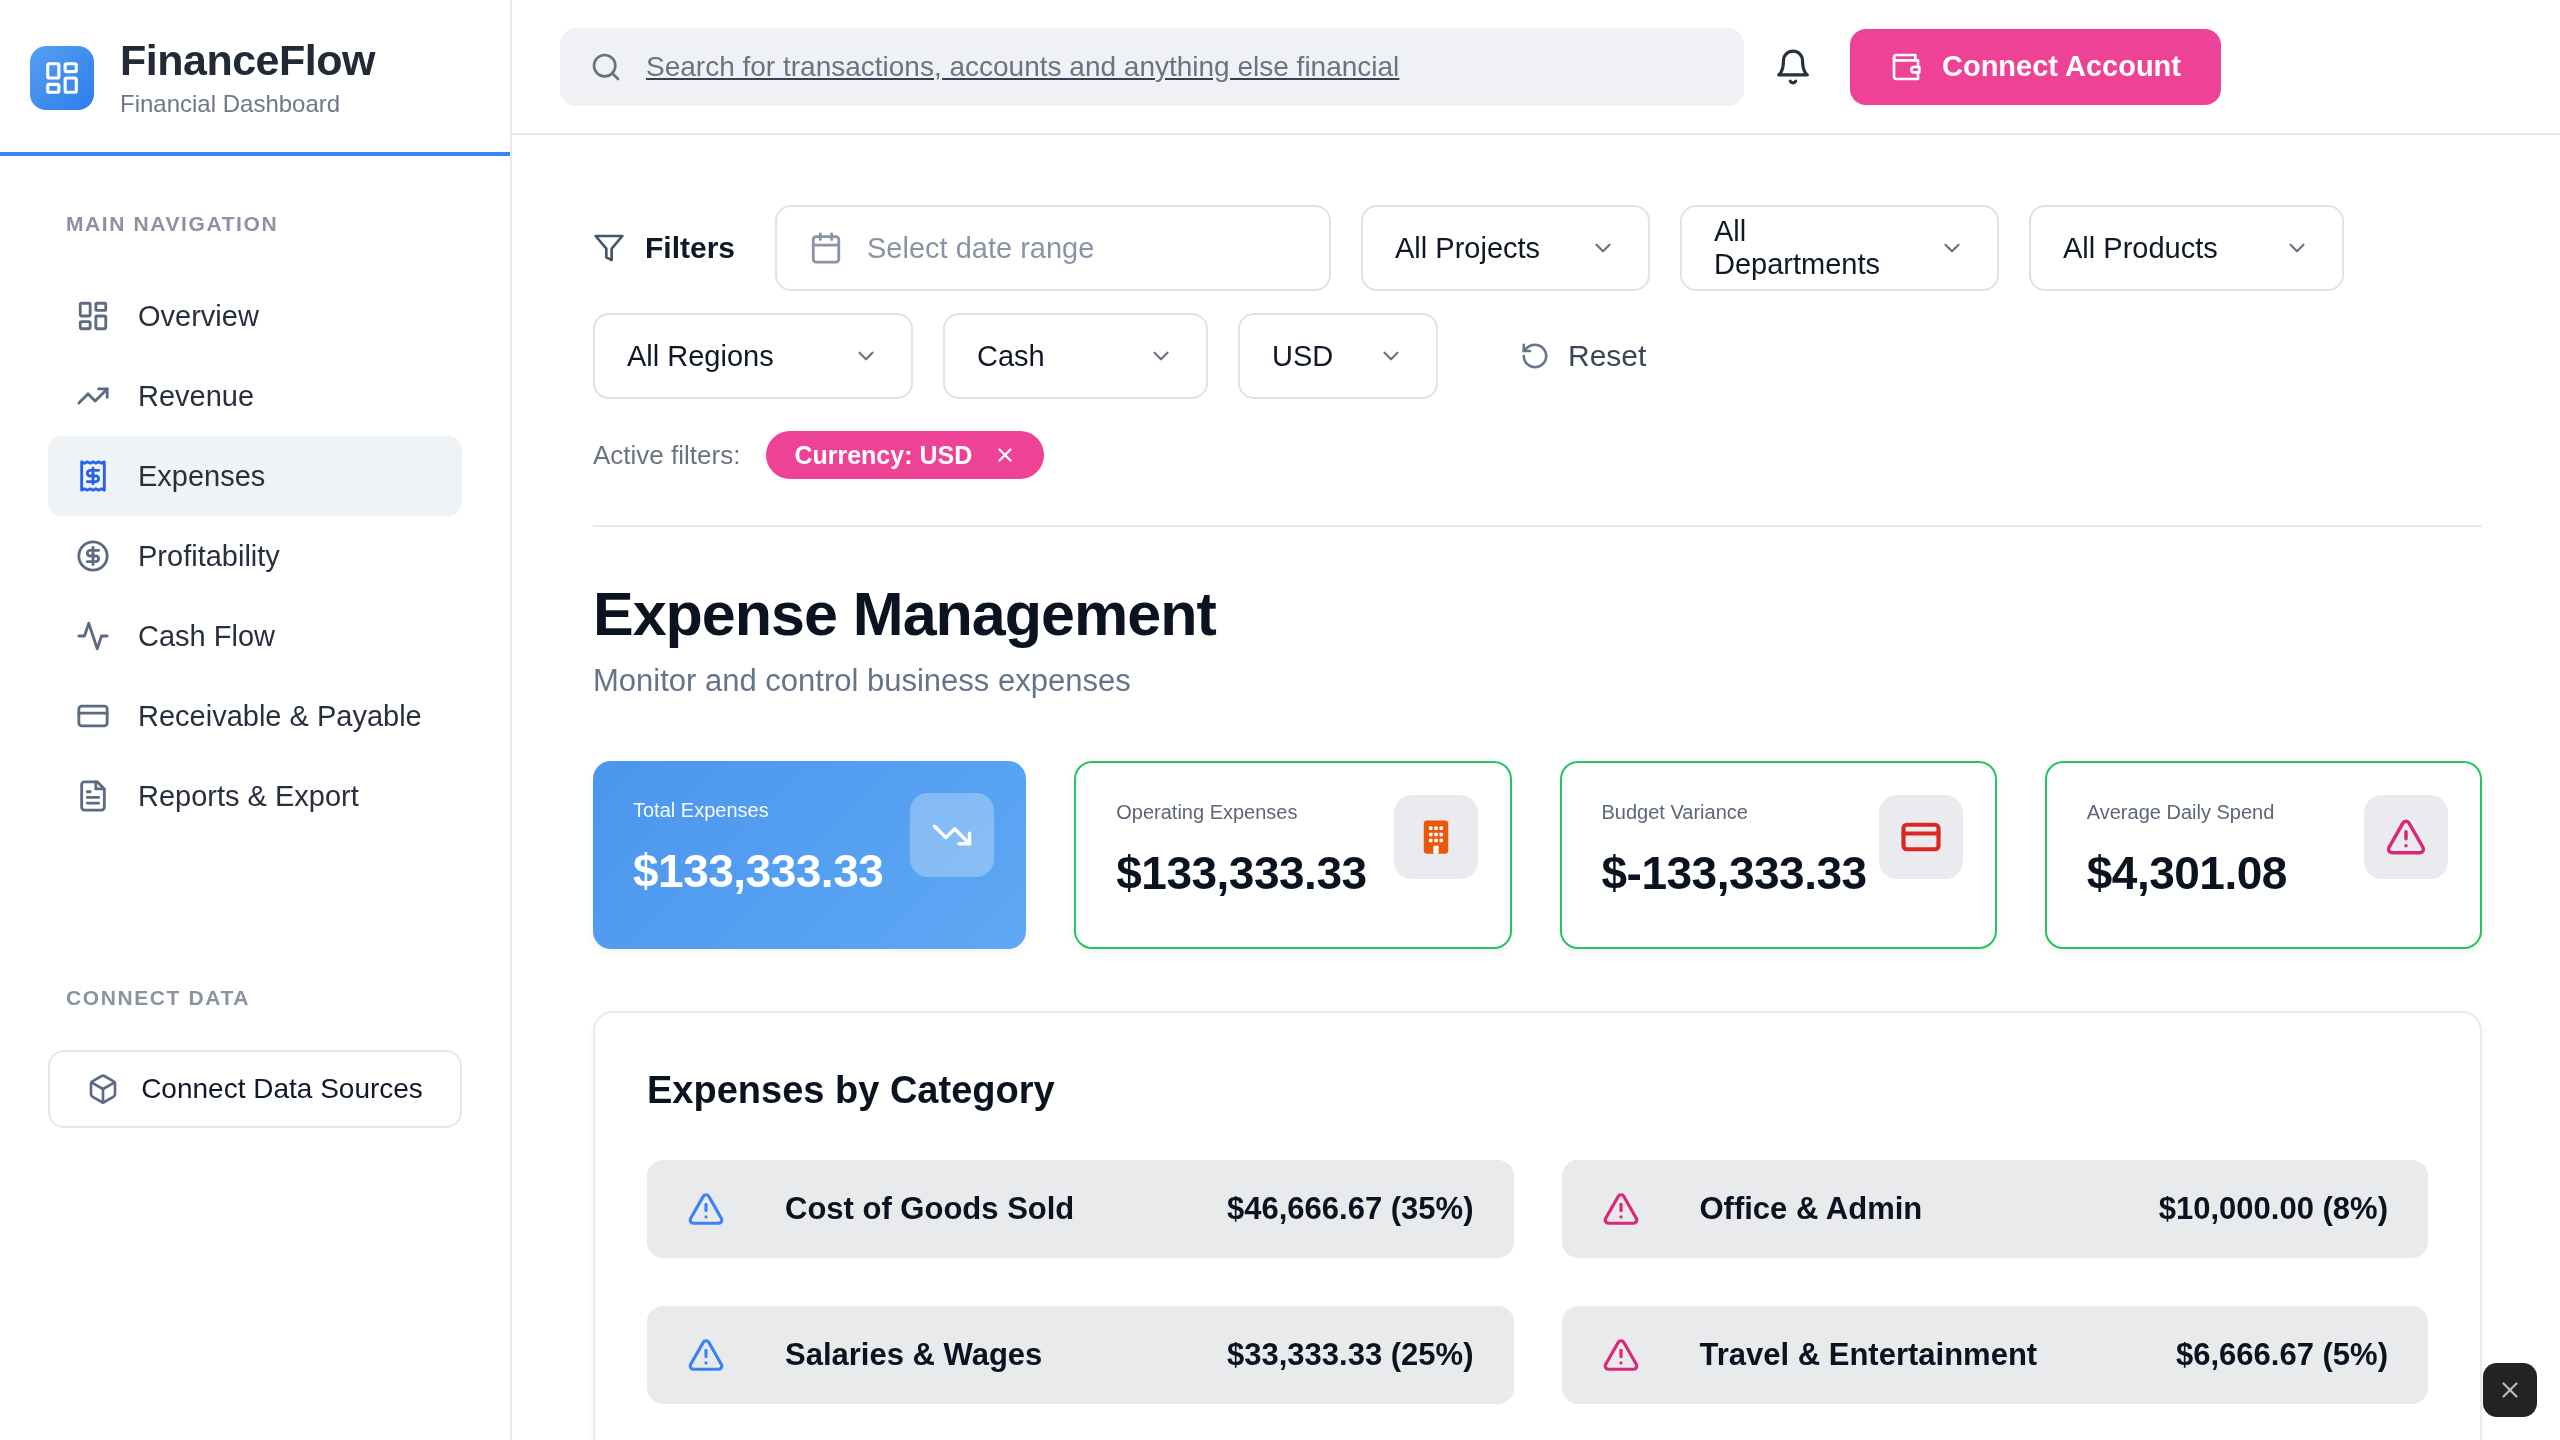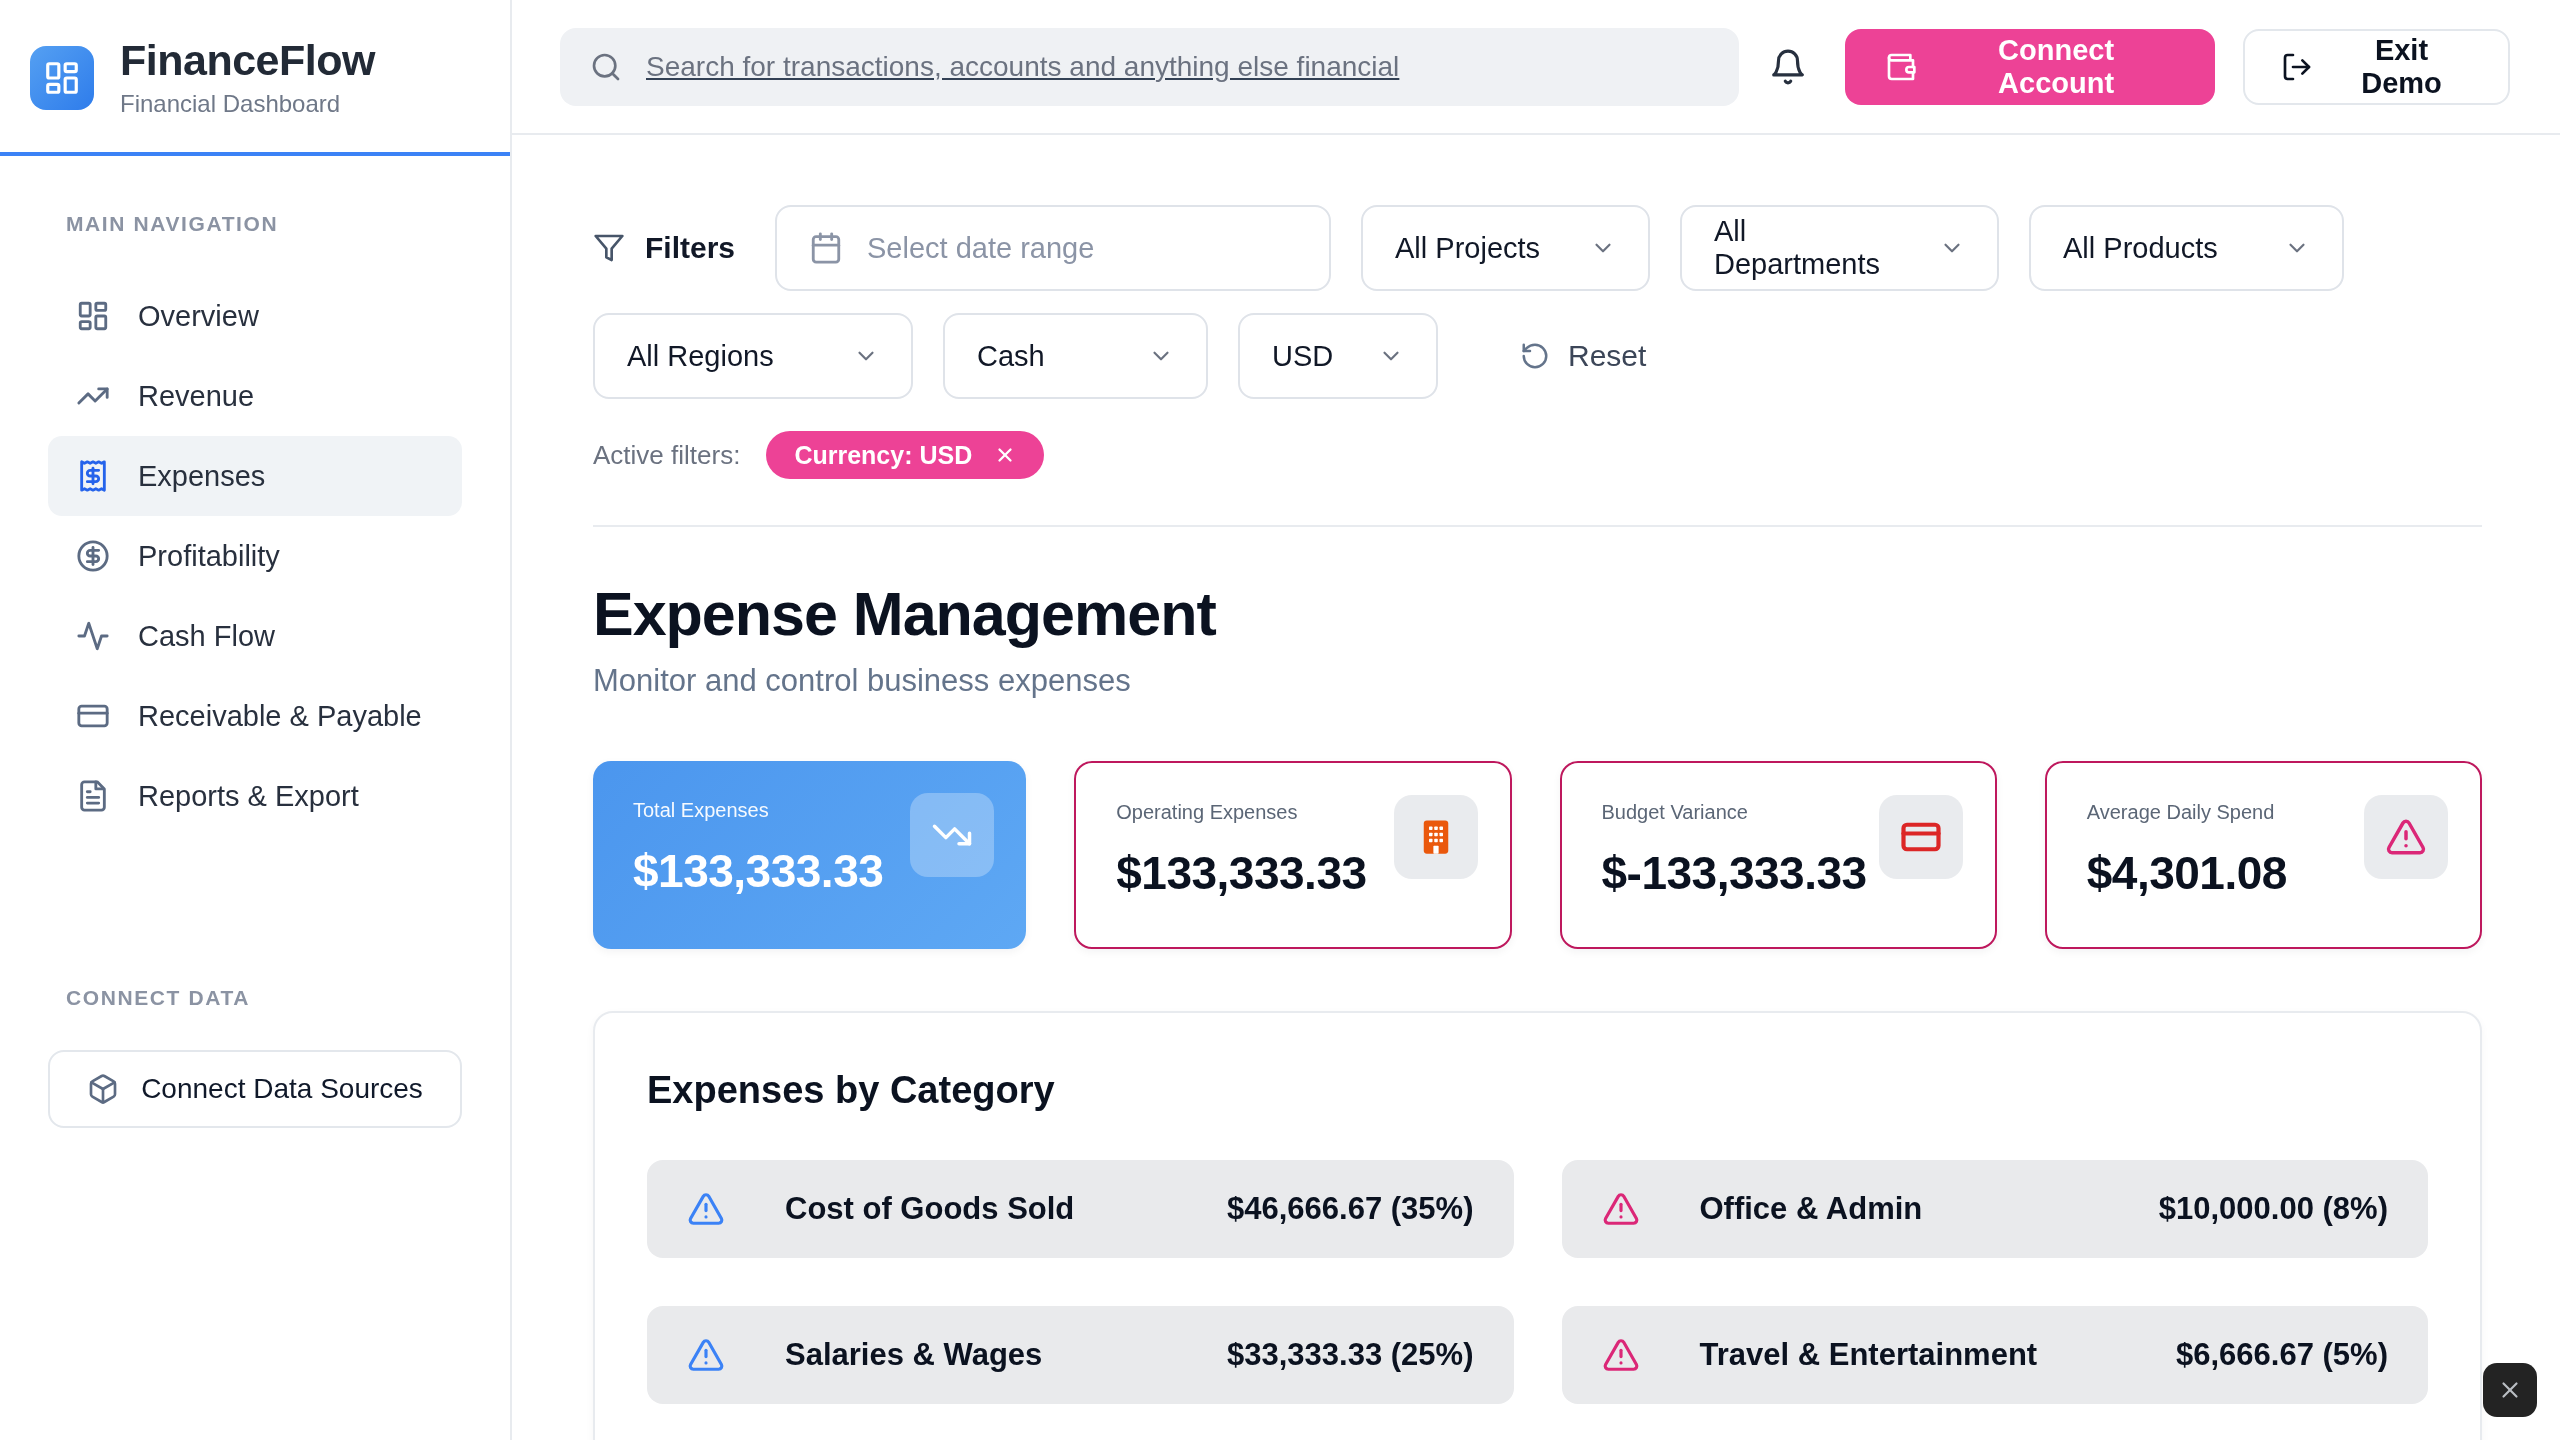--- a/index.html
+++ b/index.html
@@ -65,21 +65,21 @@
   .chip .icon { width:22px; height:22px; stroke-width:2.5; }
 
   .rule { border:none; border-top:2px solid #e8ebef; margin-top:46px; }
 
   
   .page-title { margin-top:52px; font-size:61px; font-weight:800; letter-spacing:-1px; color:#0b1220; }
   .page-subtitle { margin-top:14px; font-size:31px; color:#64748b; }
 
   
   .stats-row { display:flex; gap:48px; margin-top:62px; }
-  .stat-card { position:relative; flex:1; height:188px; border:2px solid #be185d; border-radius:18px; background:#fff; padding:38px 40px; box-shadow:0 3px 8px rgba(15,23,42,0.05); }
+  .stat-card { position:relative; flex:1; height:188px; border:2px solid #22c55e; border-radius:18px; background:#fff; padding:38px 40px; box-shadow:0 3px 8px rgba(15,23,42,0.05); }
   .stat-label { font-size:20px; color:#5b6676; }
   .stat-value { margin-top:22px; font-size:46px; font-weight:800; letter-spacing:-0.5px; color:#0b1220; }
   .stat-badge { position:absolute; top:32px; right:32px; width:84px; height:84px; border-radius:18px; background:#e9ebee; display:flex; align-items:center; justify-content:center; }
   .stat-badge .icon { width:42px; height:42px; }
   .stat-card.primary { background:linear-gradient(135deg,#4b96ee,#5ea8f4); border:none; }
   .stat-card.primary .stat-label { color:rgba(255,255,255,0.95); }
   .stat-card.primary .stat-value { color:#fff; }
   .stat-card.primary .stat-badge { background:rgba(255,255,255,0.28); color:#fff; }
   .icon-orange { color:#ea580c; } .icon-red { color:#dc2626; } .icon-pink { color:#db2777; } .icon-blue { color:#3b82f6; }
 
@@ -291,26 +291,20 @@
         <svg class="icon">
             <use href="#i-bell"></use>
           </svg>
       </button>
       <button class="btn-pink">
         <svg class="icon">
             <use href="#i-wallet"></use>
           </svg>
         <span>Connect Account</span>
       </button>
-      <button class="btn-outline">
-        <svg class="icon">
-            <use href="#i-logout"></use>
-          </svg>
-        <span>Exit Demo</span>
-      </button>
     </header>
 
     <div class="content">
 
       <div class="filters-row">
         <div class="filter-label">
           <svg class="icon">
               <use href="#i-filter"></use>
             </svg>
           <span>Filters</span>

